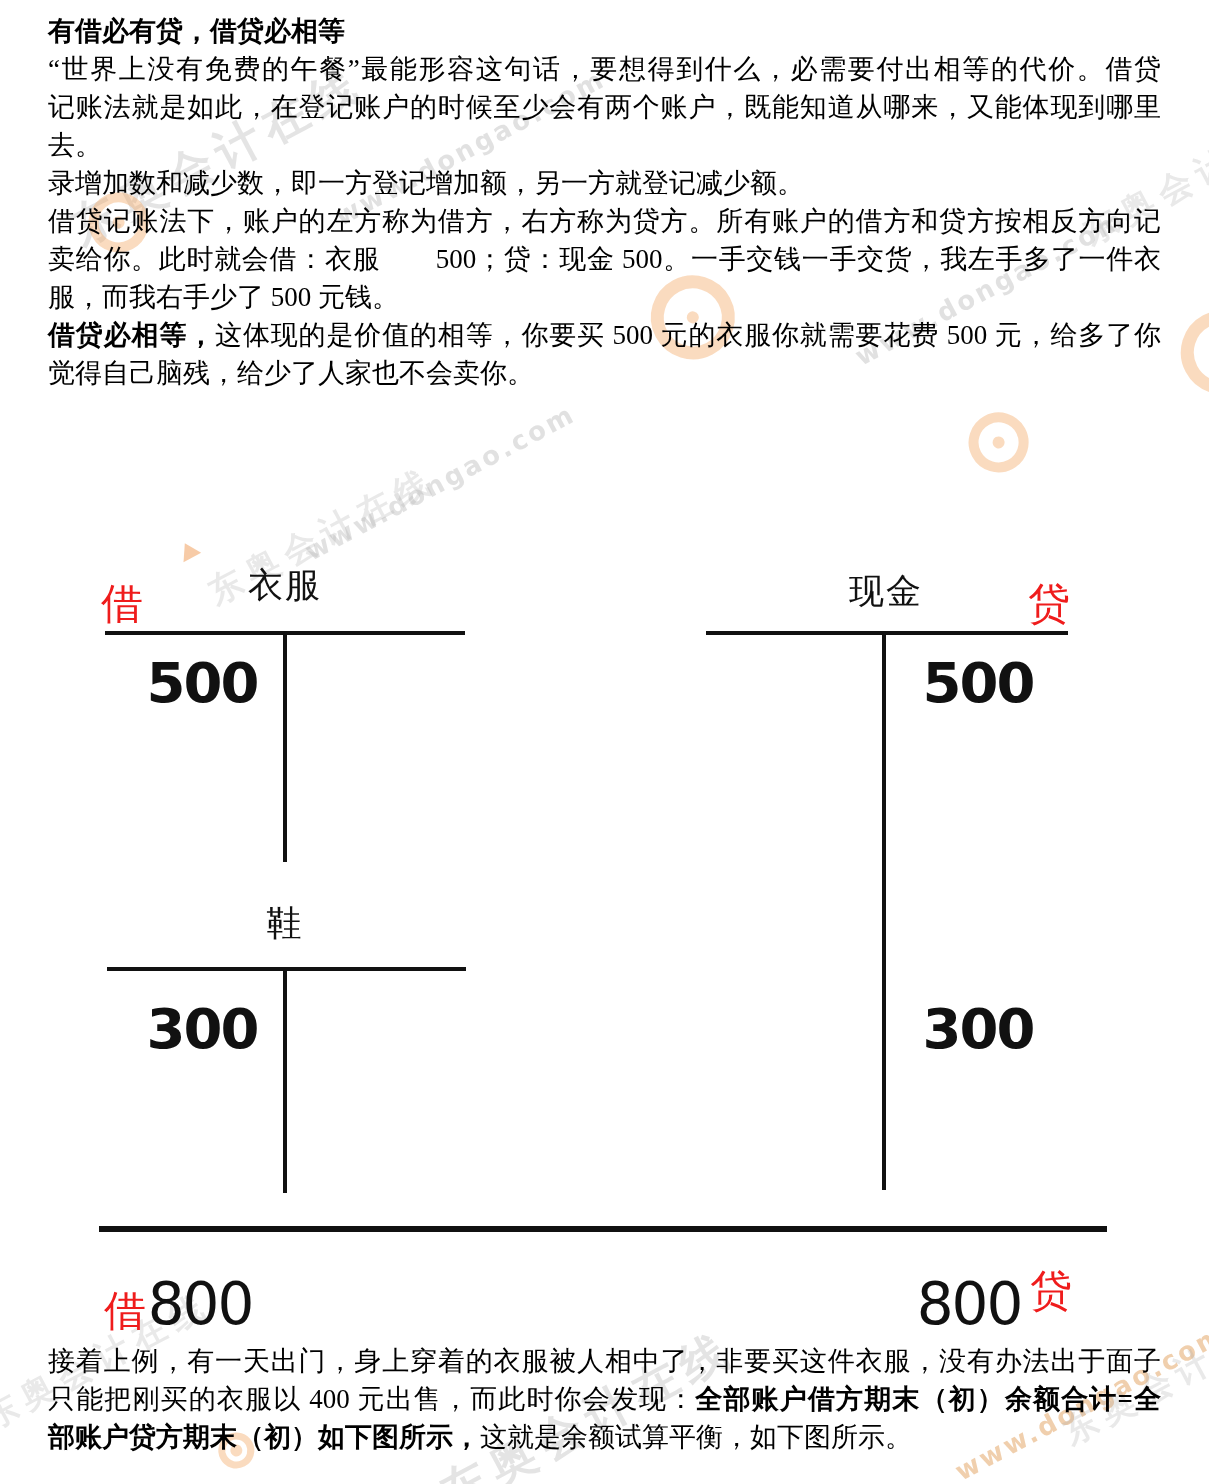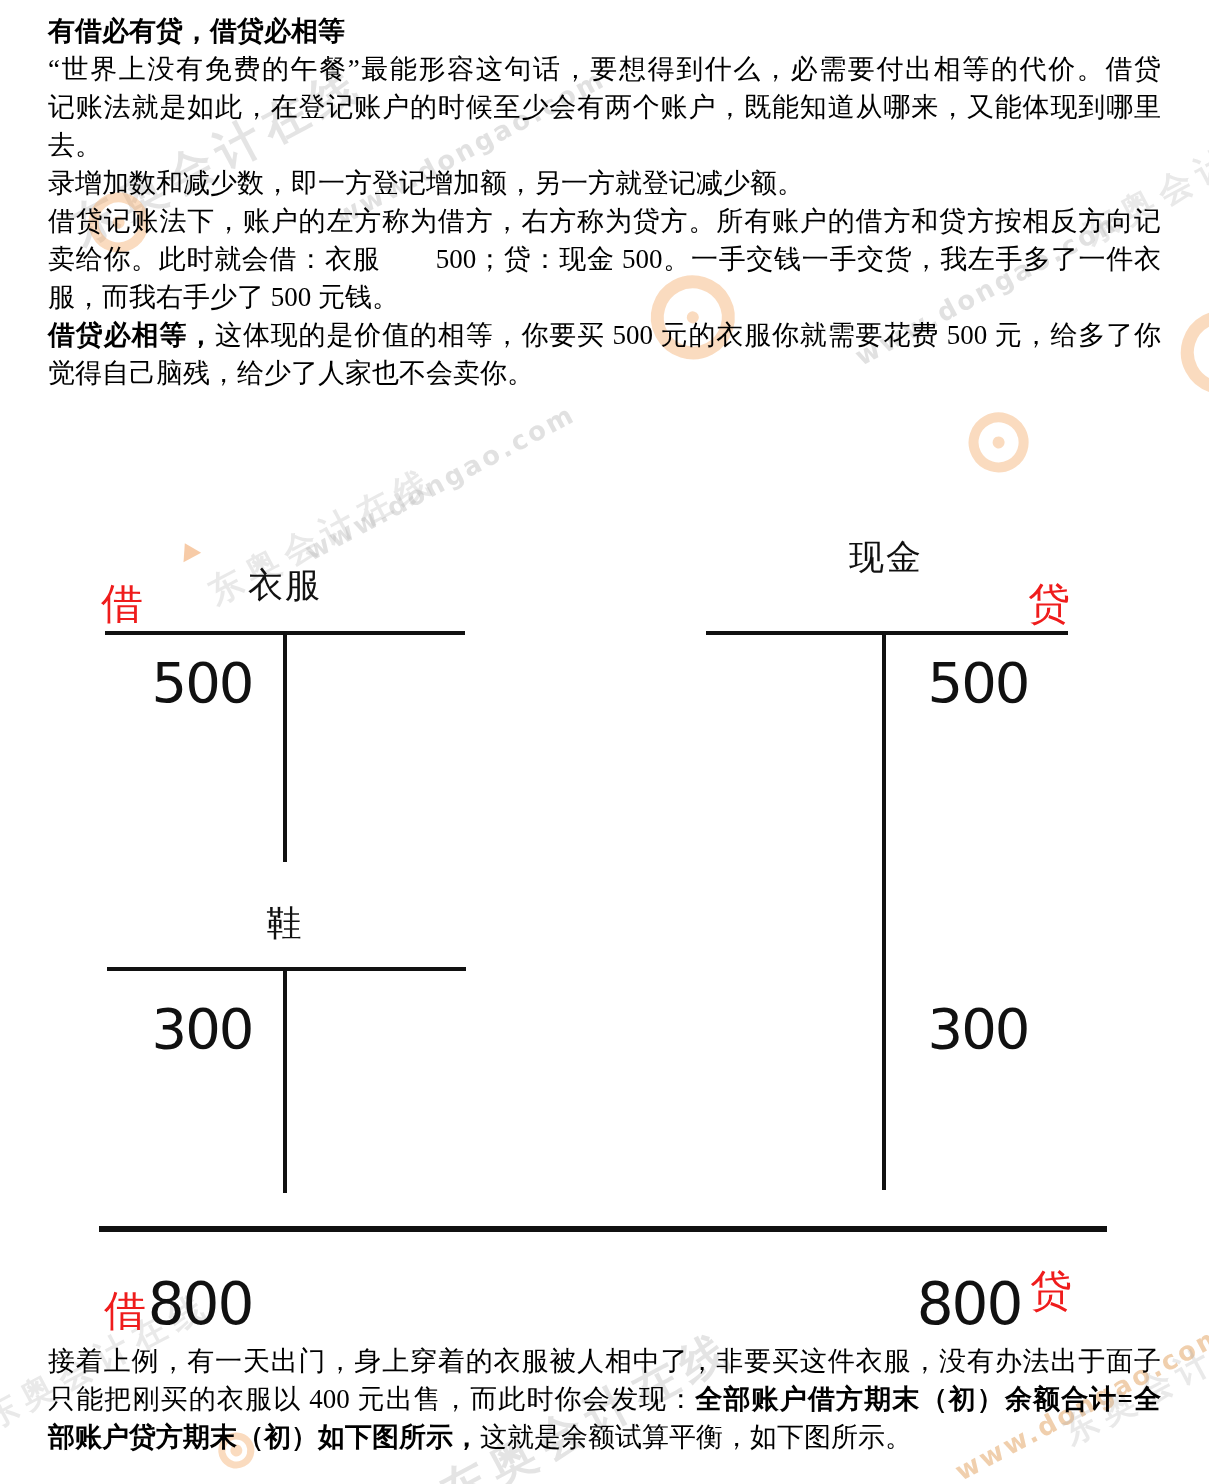--- a/index.html
+++ b/index.html
@@ -14,21 +14,21 @@
   .textblock .line.j{text-align:justify;text-align-last:justify;}
   .textblock .b{font-weight:700;}
   
   .dg{position:absolute;left:0;top:0;width:1209px;height:1484px;
       font-family:"DejaVu Sans","Liberation Sans",sans-serif;color:#111;}
   .dg .abs{position:absolute;}
   .dg .rule{background:#111;}
   .dg .acct-title{font-size:35px;text-align:center;letter-spacing:2px;}
   .dg .side-label{font-size:42px;}
   .dg .red{color:#ef1c1c;}
-  .dg .amount{font-size:56px;text-align:center;width:140px;letter-spacing:-2px;}
+  .dg .amount{font-size:56px;text-align:center;width:140px;letter-spacing:-2px;font-weight:bold;}
   .dg .total{font-size:58px;text-align:center;width:140px;letter-spacing:-2px;}
   
   .wm-layer{position:absolute;inset:0;pointer-events:none;}
   .wm{position:absolute;transform:rotate(-28deg);transform-origin:left top;white-space:nowrap;}
   .wm-brand{font-family:"DejaVu Sans","Liberation Sans",sans-serif;font-weight:700;
             font-size:46px;letter-spacing:8px;color:rgba(165,165,165,.30);}
   .wm-brand.small{font-size:34px;color:rgba(170,170,170,.26);}
   .wm-url{font-family:"DejaVu Sans","Liberation Sans",sans-serif;font-weight:700;
           font-size:26px;letter-spacing:3px;color:rgba(175,175,175,.38);}
   .wm-url.orange{color:rgba(228,168,105,.55);}
@@ -91,21 +91,21 @@
     </div>
 
   <div class="dg">
 
     <div class="abs side-label red" style="left: 101px; top: 576px; color: rgb(239, 28, 28);">借</div>
     <div class="abs acct-title" style="left:215px;top:562px;width:140px">衣服</div>
     <div class="abs rule" style="left: 105px; top: 631px; width: 360px; height: 4px; background: rgb(17, 17, 17);"></div>
     <div class="abs rule" style="left: 283px; top: 631px; width: 4px; height: 231px; background: rgb(17, 17, 17);"></div>
     <div class="abs amount" style="left:132px;top:650px">500</div>
 
-    <div class="abs acct-title" style="left:814px;top:534px;width:144px">现金</div>
+    <div class="abs acct-title" style="left:814px;top:568px;width:144px">现金</div>
     <div class="abs side-label red" style="left: 1028px; top: 576px; color: rgb(239, 28, 28);">贷</div>
     <div class="abs rule" style="left: 706px; top: 631px; width: 362px; height: 4px; background: rgb(17, 17, 17);"></div>
     <div class="abs rule" style="left: 882px; top: 631px; width: 4px; height: 559px; background: rgb(17, 17, 17);"></div>
     <div class="abs amount" style="left:908px;top:650px">500</div>
     <div class="abs amount" style="left:908px;top:996px">300</div>
 
     <div class="abs acct-title" style="left:215px;top:900px;width:140px">鞋</div>
     <div class="abs rule" style="left: 107px; top: 967px; width: 359px; height: 4px; background: rgb(17, 17, 17);"></div>
     <div class="abs rule" style="left: 283px; top: 967px; width: 4px; height: 226px; background: rgb(17, 17, 17);"></div>
     <div class="abs amount" style="left:132px;top:996px">300</div>

